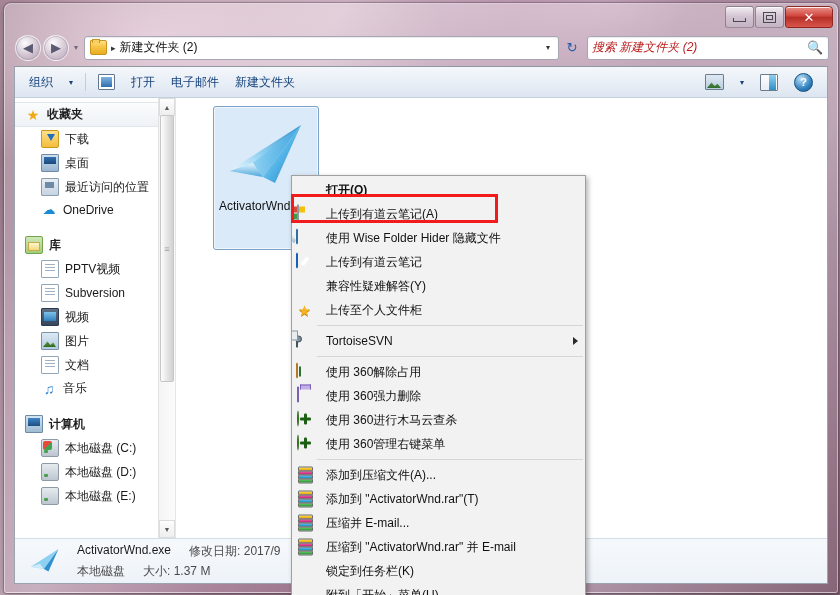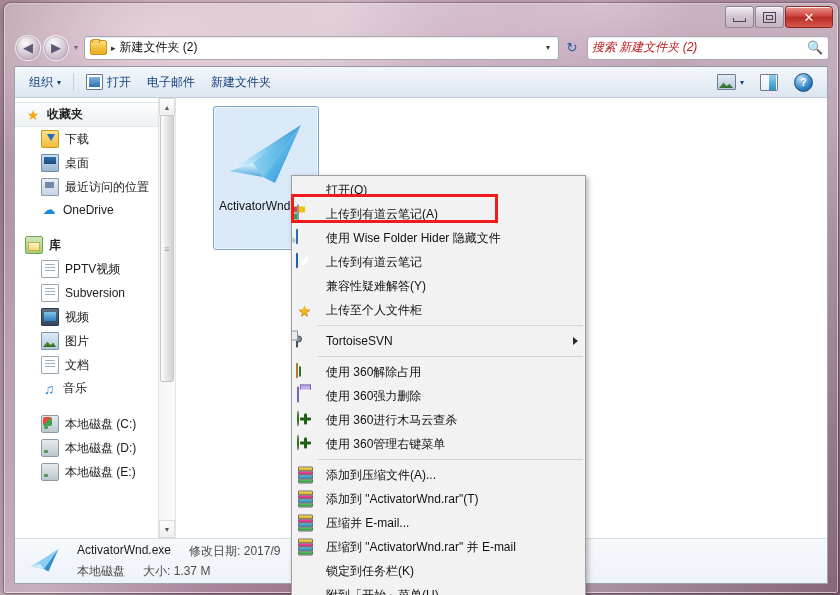--- a/index.html
+++ b/index.html
@@ -90,21 +90,21 @@
     position:absolute;left:9px;right:9px;top:62px;bottom:8px;
     background:#fff;border:1px solid #9aa4ae;border-top-color:#8d98a3;
     display:flex;flex-direction:column;
   }
   .toolbar{
     height:30px;flex:none;display:flex;align-items:center;
     background:linear-gradient(180deg,#f4f7fb,#e8eef6 55%,#dce5f0);
     border-bottom:1px solid #c3cfdc;
     padding:0 6px;font-size:12px;color:#184a7d;
   }
-  .tbitem{display:flex;align-items:center;gap:4px;padding:3px 8px;white-space:nowrap;color:#14417a;}
+  .tbitem{display:flex;align-items:center;gap:16px;padding:3px 8px;white-space:nowrap;color:#14417a;}
   .tbcaret{font-size:8px;color:#14417a;}
   .tbsep{width:1px;height:18px;background:#c2cedb;margin:0 4px;}
   .tbspacer{flex:1;}
   .icon-open{
     width:15px;height:14px;border:1px solid #5e7691;background:#fff;position:relative;border-radius:1px;
   }
   .icon-open:after{content:"";position:absolute;left:2px;top:2px;right:2px;bottom:2px;
     background:linear-gradient(180deg,#7fb2e0,#2f6fae);}
   .icon-preview{
     width:17px;height:14px;border:1px solid #6d7b8a;border-radius:1px;
@@ -220,21 +220,21 @@
     font-size:12px;color:#111;
     padding:2px 0 0 0;
     overflow:hidden;
   }
   .ctxmenu .strip{position:absolute;left:0;top:0;bottom:0;width:25px;background:#f2f2f2;}
   .mi{
     position:relative;display:flex;align-items:center;height:24px;padding-left:25px;white-space:nowrap;
   }
   .mi .mi-ic{position:absolute;left:4px;top:50%;transform:translateY(-50%);width:17px;height:17px;}
   .mi .mi-label{padding-left:9px;line-height:1;}
-  .mi.bold .mi-label{font-weight:normal;}
+  .mi.bold .mi-label{font-weight:bold;}
   .mi .arrow{position:absolute;right:7px;top:50%;transform:translateY(-50%);
     width:0;height:0;border-top:4px solid transparent;border-bottom:4px solid transparent;border-left:5px solid #2b2b2b;}
   .msep{height:1px;background:#d6d6d6;margin:3px 2px 3px 25px;}
   .mic-shield{
     width:15px;height:16px;margin:0 1px;
     background:linear-gradient(135deg,#e8ecef,#b8c2cb);
     border-radius:2px 2px 7px 7px/2px 2px 9px 9px;
     border:1px solid #8d98a4;position:relative;overflow:hidden;
   }
   .mic-shield:before{content:"";position:absolute;left:1px;top:1px;width:6px;height:6px;background:#f2c00d;}
@@ -429,20 +429,24 @@
               <span class="ic ic-doc"></span>
               <span>文档</span>
             </div>
             <div class="nav-item">
               <span class="ic ic-music">♫</span>
               <span>音乐</span>
             </div>
 
             <div class="nav-gap"></div>
 
+            <div class="nav-head">
+              <span class="ic ic-pc"></span>
+              <span>计算机</span>
+            </div>
             <div class="nav-item">
               <span class="ic ic-drive sys"></span>
               <span>本地磁盘 (C:)</span>
             </div>
             <div class="nav-item">
               <span class="ic ic-drive"></span>
               <span>本地磁盘 (D:)</span>
             </div>
             <div class="nav-item">
               <span class="ic ic-drive"></span>

